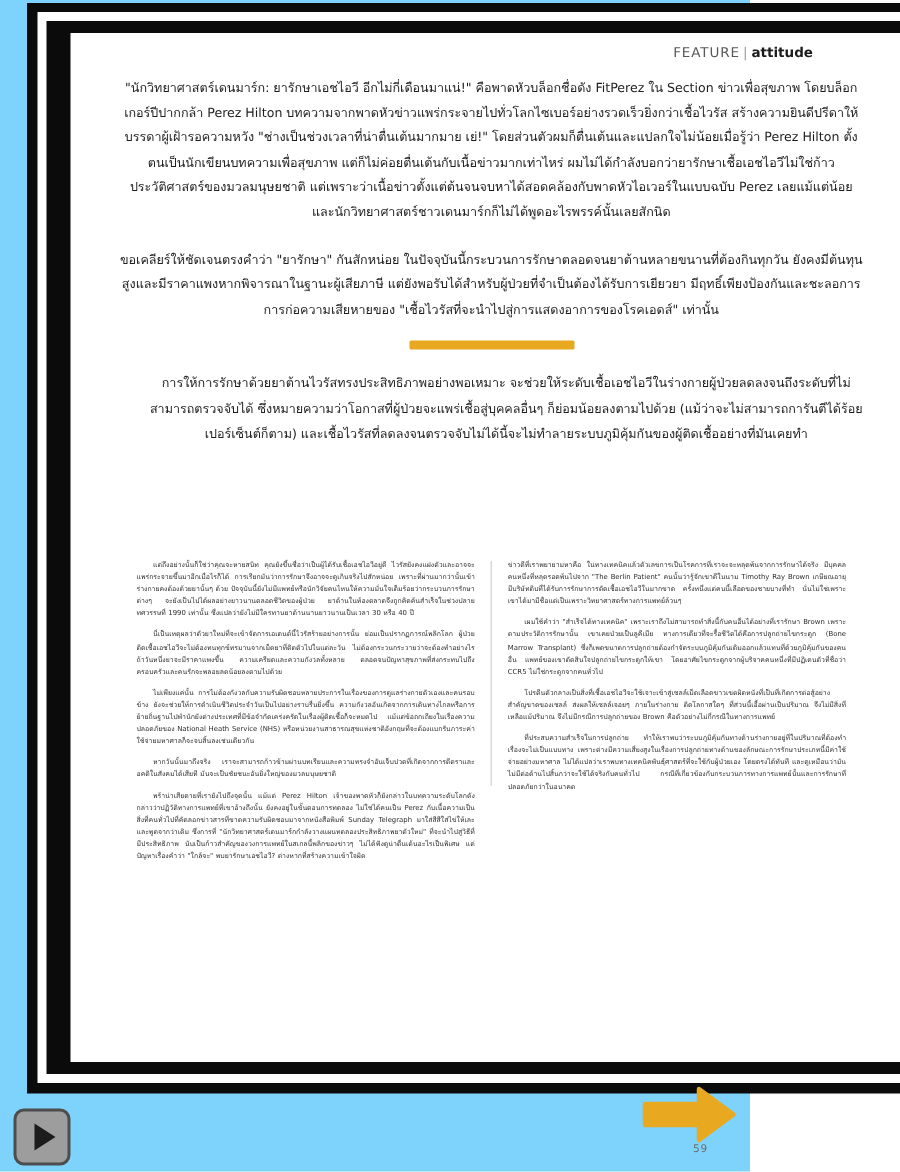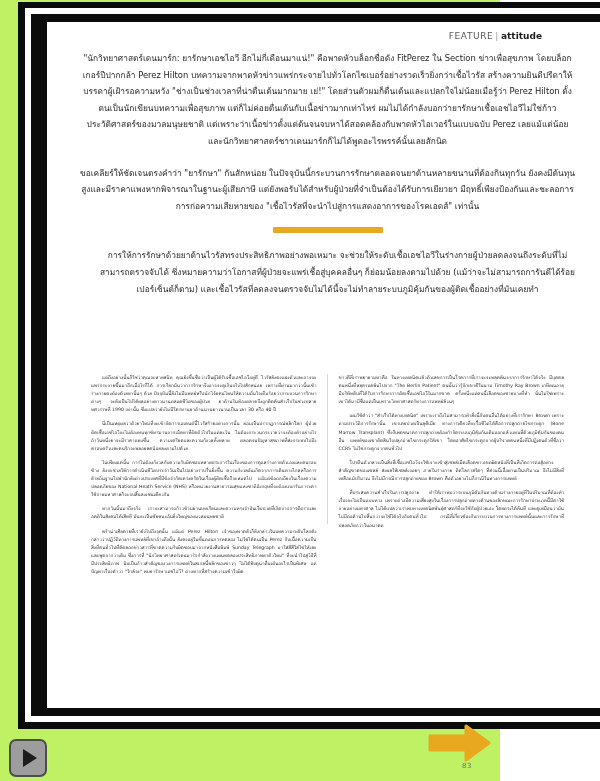--- a/index.html
+++ b/index.html
@@ -15,21 +15,21 @@
     overflow: hidden;
     font-family: "DejaVu Sans", "Liberation Sans", sans-serif;
     color: #1b1b1b;
   }
 
   
   #stage {
     position: absolute;
     left: 0; top: 0;
     width: 500px; height: 781px;
-    background: #bef264;
+    background: #7dd3fc;
   }
 
   
   #page-frame {
     position: absolute;
     left: 18px;
     top: 2px;
     width: 582px;
     height: 727px;
     background: #0b0b0b;
@@ -224,15 +224,15 @@
   <div id="play-button" title="Play">
     <div class="tri"></div>
   </div>
 
   <div id="next-arrow">
     <svg width="64" height="42" viewBox="0 0 64 42">
       <path d="M2 14 L38 14 L38 4 L61 21 L38 38 L38 28 L2 28 Z" fill="#e8a81f" stroke="#e8a81f" stroke-width="3" stroke-linejoin="round"></path>
     </svg>
   </div>
 
-  <div class="page-number">83</div>
+  <div class="page-number">59</div>
 
 </div>
 
 </body></html>

